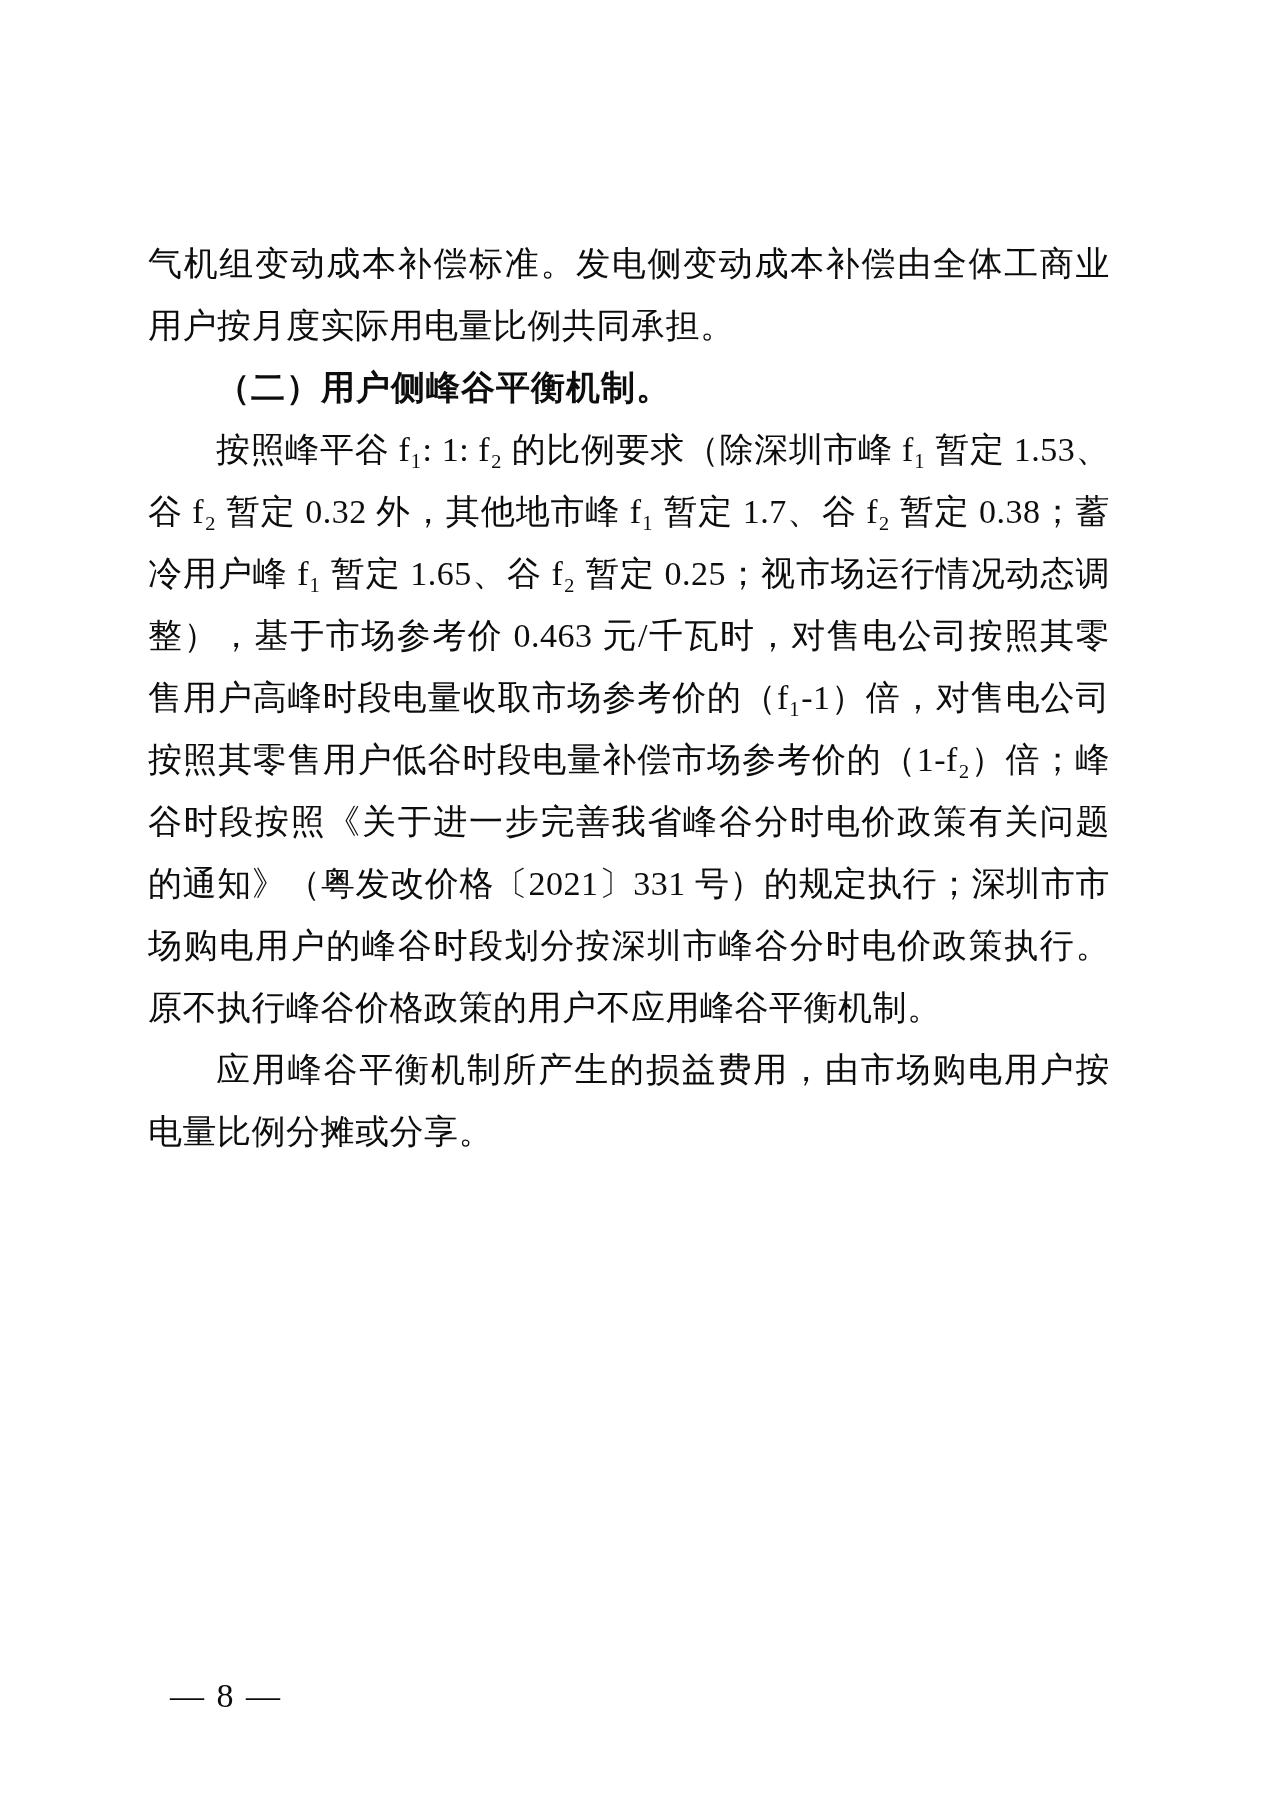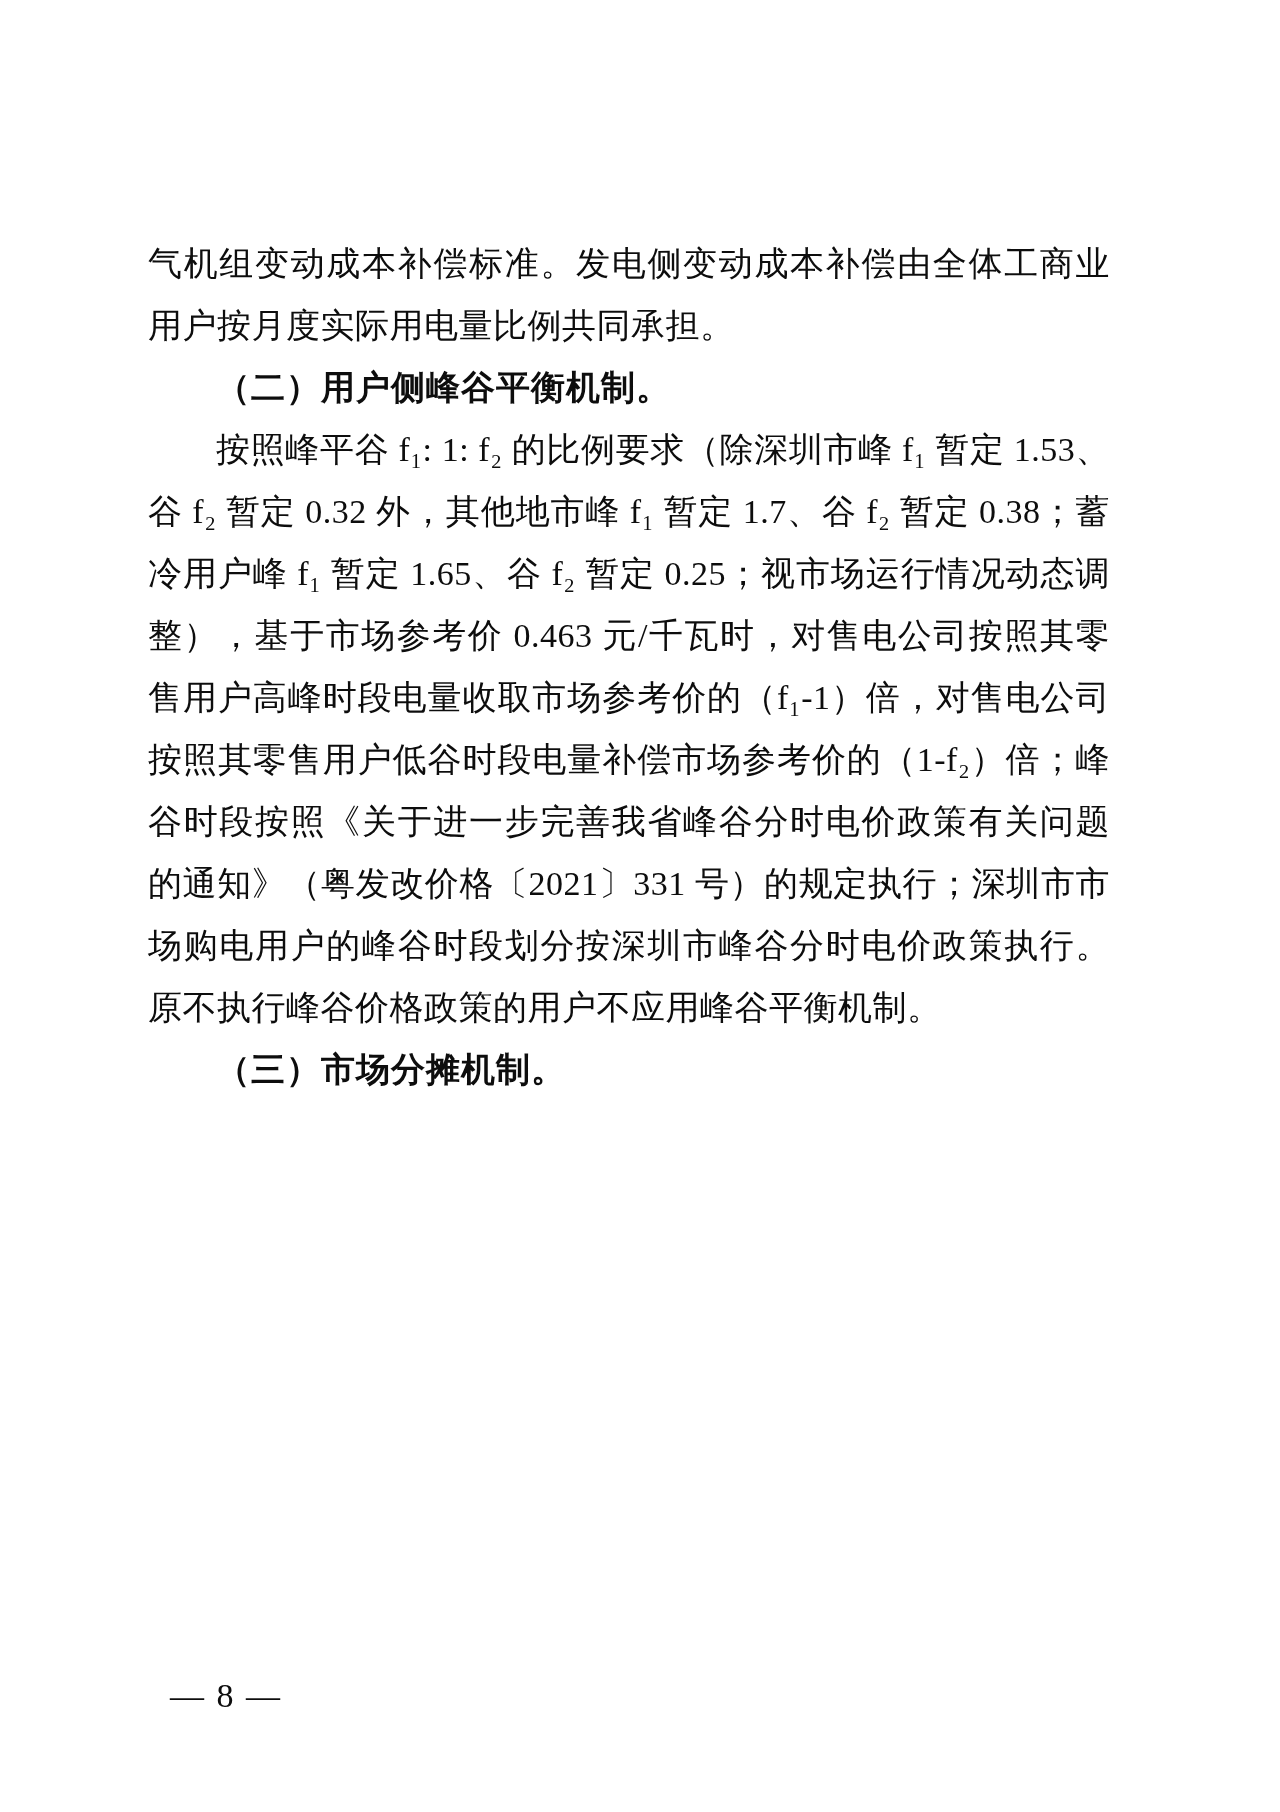--- a/index.html
+++ b/index.html
@@ -65,21 +65,21 @@
 
   <div class="body-text">
 
     <p class="continuation">气机组变动成本补偿标准。发电侧变动成本补偿由全体工商业用户按月度实际用电量比例共同承担。</p>
 
 
     <p class="section-heading">（二）用户侧峰谷平衡机制。</p>
 
     <p>按照峰平谷 f₁: 1: f₂ 的比例要求（除深圳市峰 f₁ 暂定 1.53、谷 f₂ 暂定 0.32 外，其他地市峰 f₁ 暂定 1.7、谷 f₂ 暂定 0.38；蓄冷用户峰 f₁ 暂定 1.65、谷 f₂ 暂定 0.25；视市场运行情况动态调整），基于市场参考价 0.463 元/千瓦时，对售电公司按照其零售用户高峰时段电量收取市场参考价的（f₁-1）倍，对售电公司按照其零售用户低谷时段电量补偿市场参考价的（1-f₂）倍；峰谷时段按照《关于进一步完善我省峰谷分时电价政策有关问题的通知》（粤发改价格〔2021〕331 号）的规定执行；深圳市市场购电用户的峰谷时段划分按深圳市峰谷分时电价政策执行。原不执行峰谷价格政策的用户不应用峰谷平衡机制。</p>
 
+    <p>应用峰谷平衡机制所产生的损益费用，由市场购电用户按电量比例分摊或分享。</p>
 
-    <p class="section-heading">（三）市场分摊机制。</p>
 
 
   </div>
 
   <div class="page-footer">— 8 —</div>
 
 </div>
 
 </body></html>

